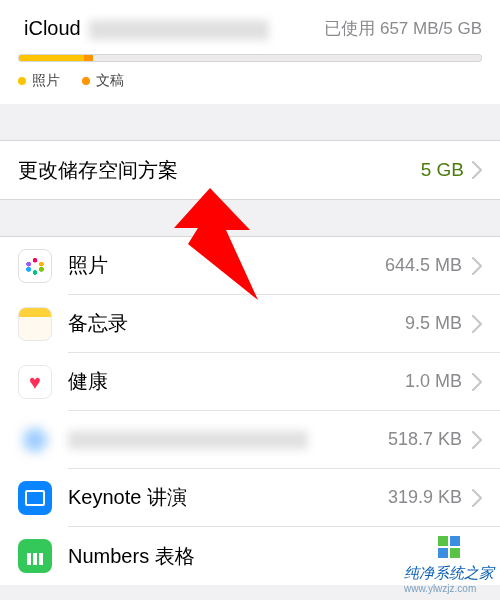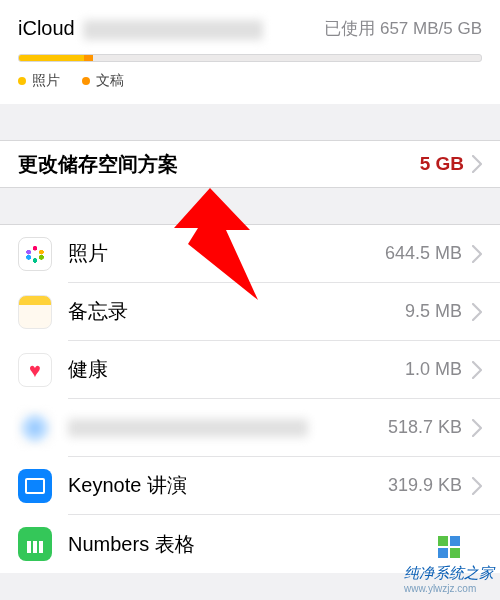--- a/index.html
+++ b/index.html
@@ -20,20 +20,21 @@
     .storage-top{
       display:flex;
       align-items:center;
       justify-content:space-between;
       height:28px;
     }
     .icloud-name{
       display:flex;
       align-items:flex-end;
       gap:8px;
+      margin-left:6px;
     }
     .icloud-name span{ font-size:20px; }
     .mask{
       display:inline-block;
       width:180px; height:20px;
       background:#e0e0e0;
       filter:blur(4px);
       border-radius:2px;
     }
     .usage-text{
@@ -60,33 +61,32 @@
       color:#444;
     }
     .legend-item{ display:flex; align-items:center; gap:6px; }
     .dot{ width:8px; height:8px; border-radius:50%; }
     .dot.yellow{ background:#ffc400; }
     .dot.orange{ background:#ff9500; }
     
     .gap{ height:36px; }
     .plan-row{
       background:#fff;
-      height:48px;
+      height:60px;
       display:flex;
       align-items:center;
       padding:16px 18px;
       justify-content:space-between;
       border-top:1px solid #d7d7d9;
       border-bottom:1px solid #d7d7d9;
-      font-weight:bold;
     }
     .plan-row .label{ font-size:20px; }
     .plan-row .right{
       display:flex; align-items:center; gap:8px;
-      color:#b91c1c; font-size:19px;
+      color:#4d7c0f; font-size:19px;
     }
     .chev{
       color:#c7c7cc;
     }
     .chev svg{ width:10px; height:18px; display:block; }
     
     .list-wrap{
       background:#fff;
       border-top:1px solid #d7d7d9;
     }

